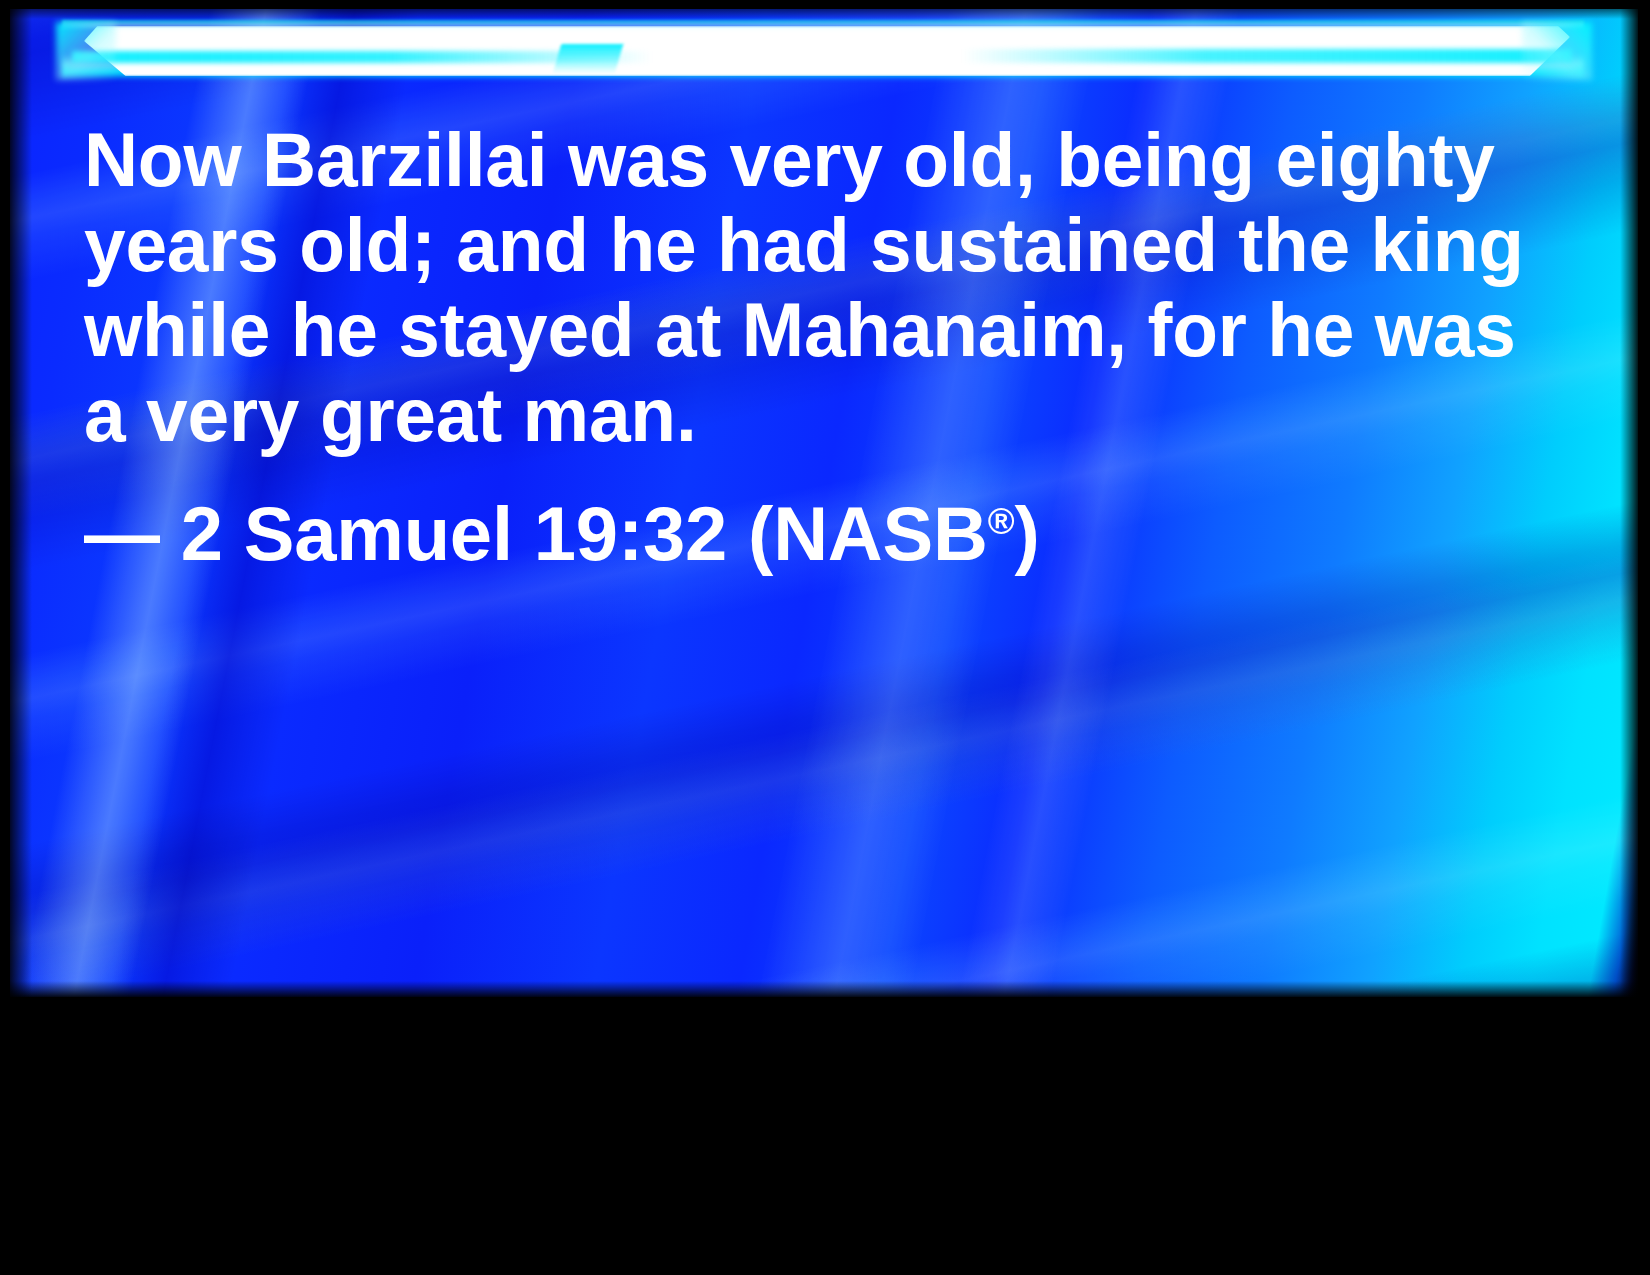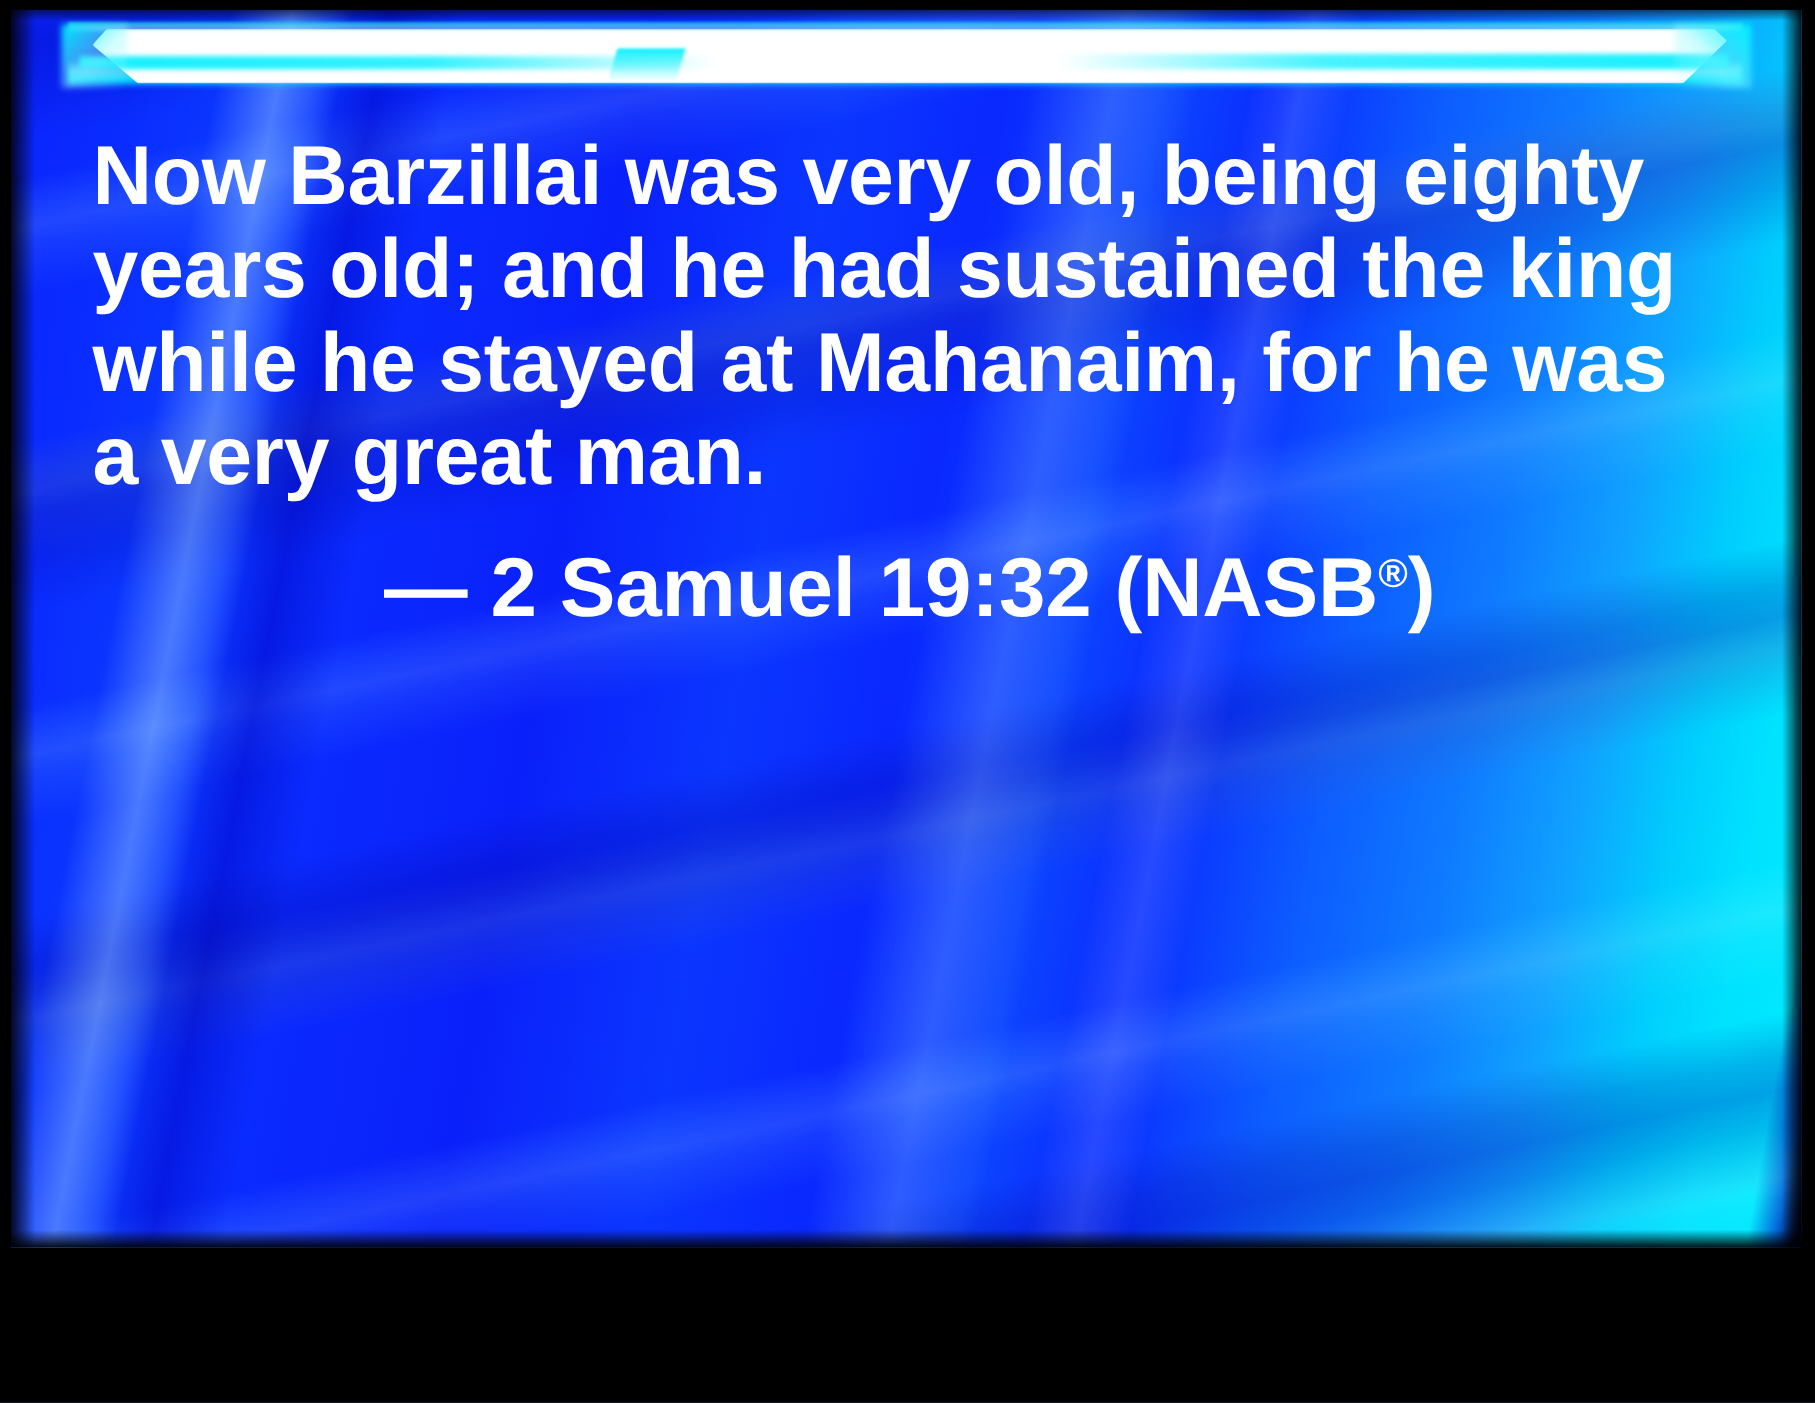--- a/index.html
+++ b/index.html
@@ -21,21 +21,21 @@
     background: #000000;
     overflow: hidden;
   }
 
   
   #slide-canvas {
     position: absolute;
     left: 10px;
     top: 9px;
     width: 1628px;
-    height: 1125px;
+    height: 988px;
     overflow: hidden;
     background: #0011ee;
   }
 
   
   .bg-base {
     position: absolute;
     inset: 0;
     background: linear-gradient(100deg,
         #0a24ff 0%,
@@ -289,21 +289,21 @@
   }
   #verse-text {
     display: block;
     white-space: pre-line;
     transform: scaleX(0.985);
     transform-origin: left top;
   }
   #attribution-line {
     display: block;
     margin-top: 22px;
-    text-align: center;
+    text-align: left;
     padding-right: 4px;
     white-space: nowrap;
   }
   .attr-sup {
     font-size: 0.48em;
     vertical-align: 0.72em;
     font-weight: bold;
     letter-spacing: 0;
   }
 </style>

